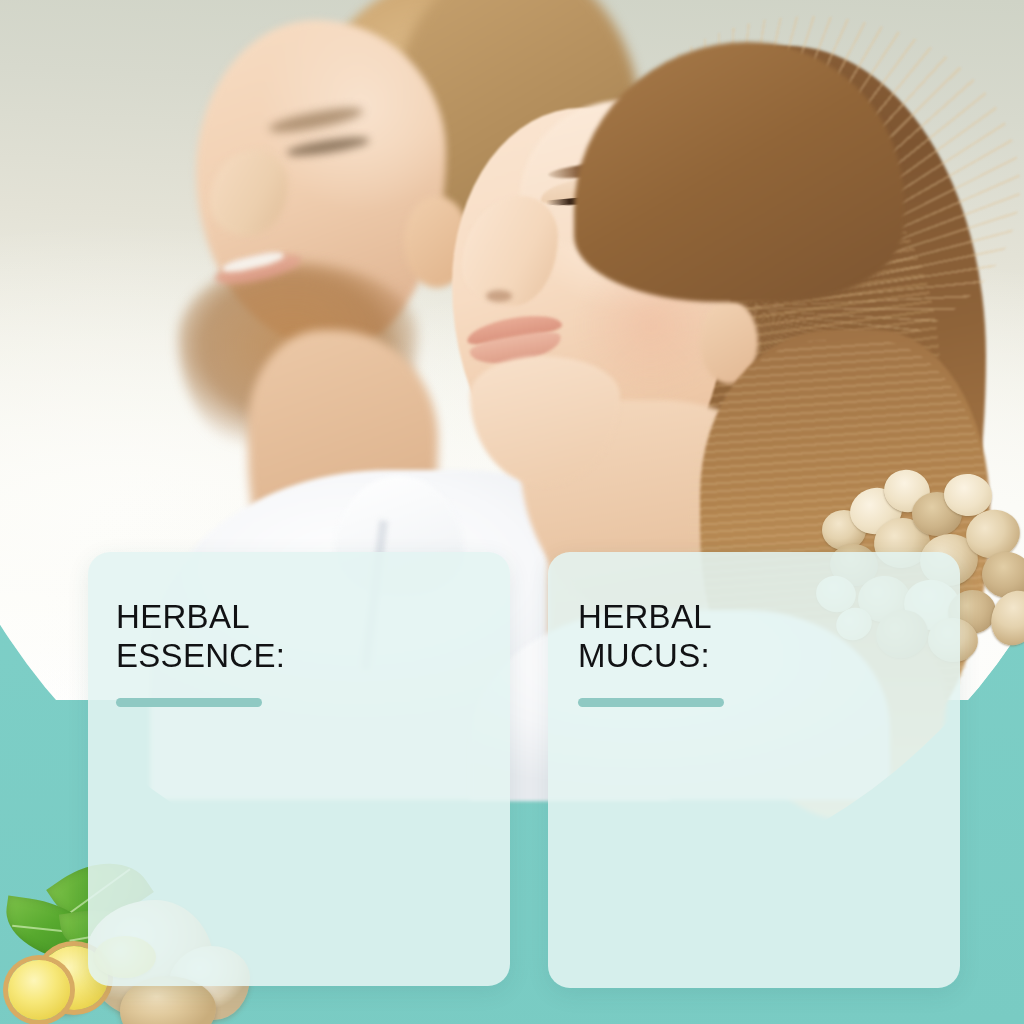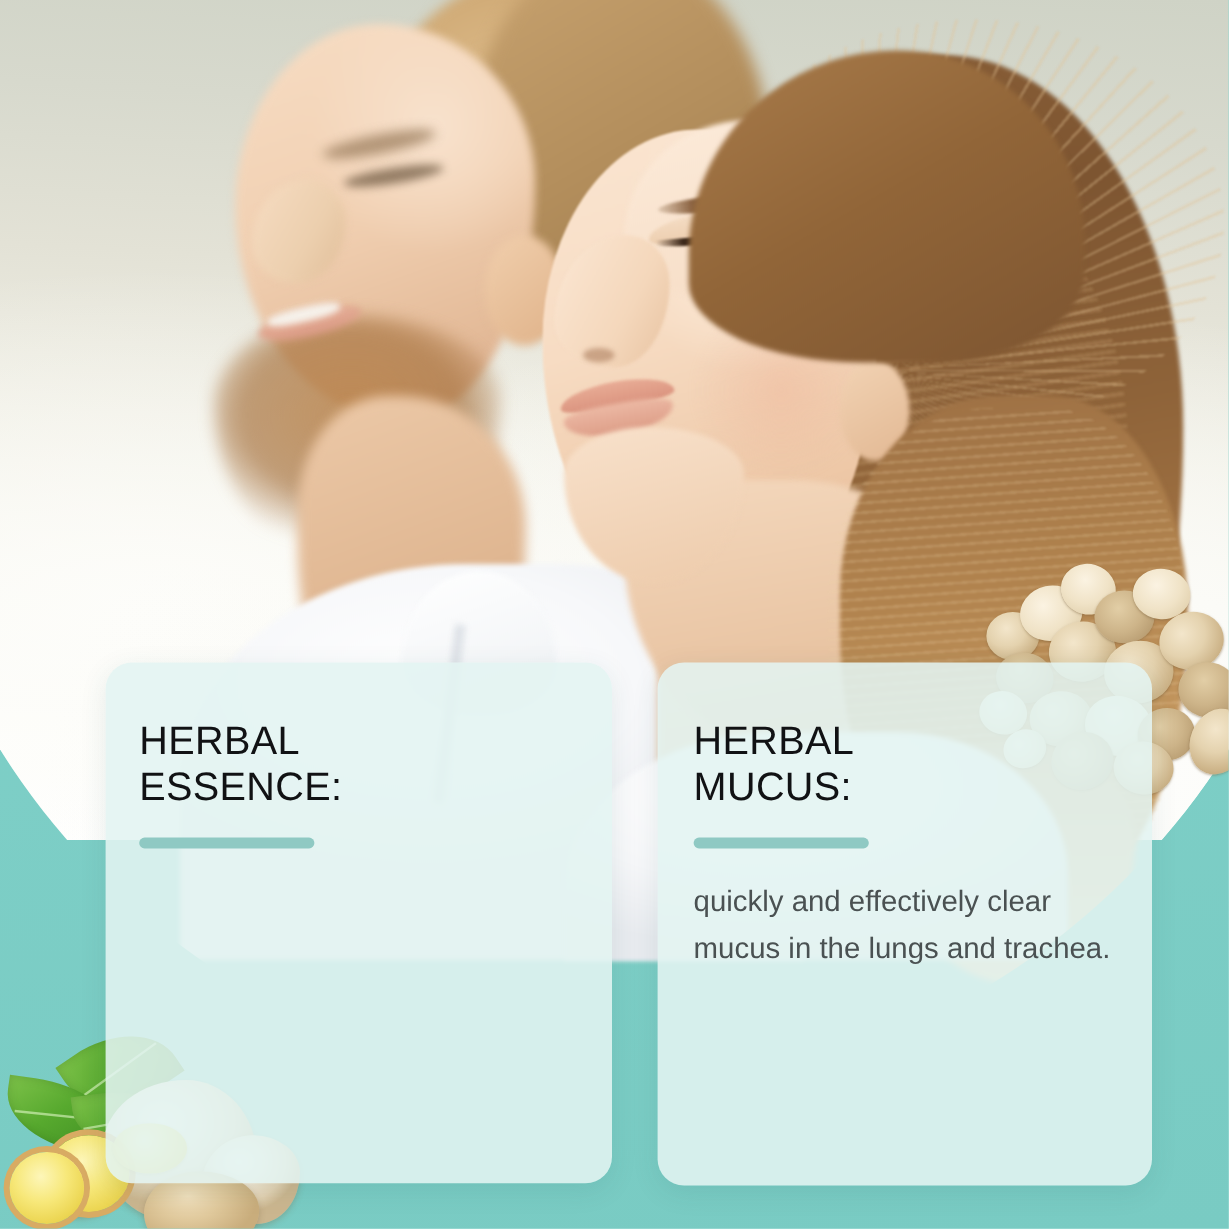--- a/index.html
+++ b/index.html
@@ -412,17 +412,16 @@
 ESSENCE:</h2>
       <div class="rule"></div>
     </div>
   </div>
 
   <div class="card card-right">
     <div class="card-inner">
       <h2 class="card-heading">HERBAL
 MUCUS:</h2>
       <div class="rule"></div>
-      <p class="card-body">quickly and effectively clear mucus in the lungs and trachea.</p>
     </div>
   </div>
 
 </div>
 
 </body></html>

